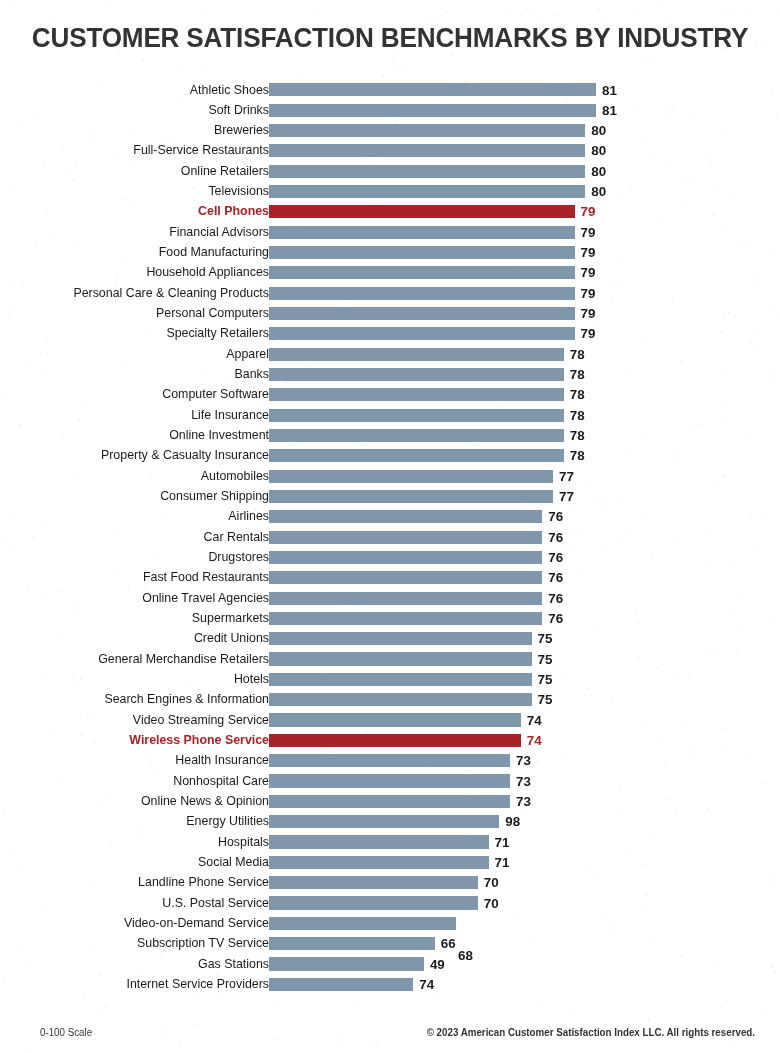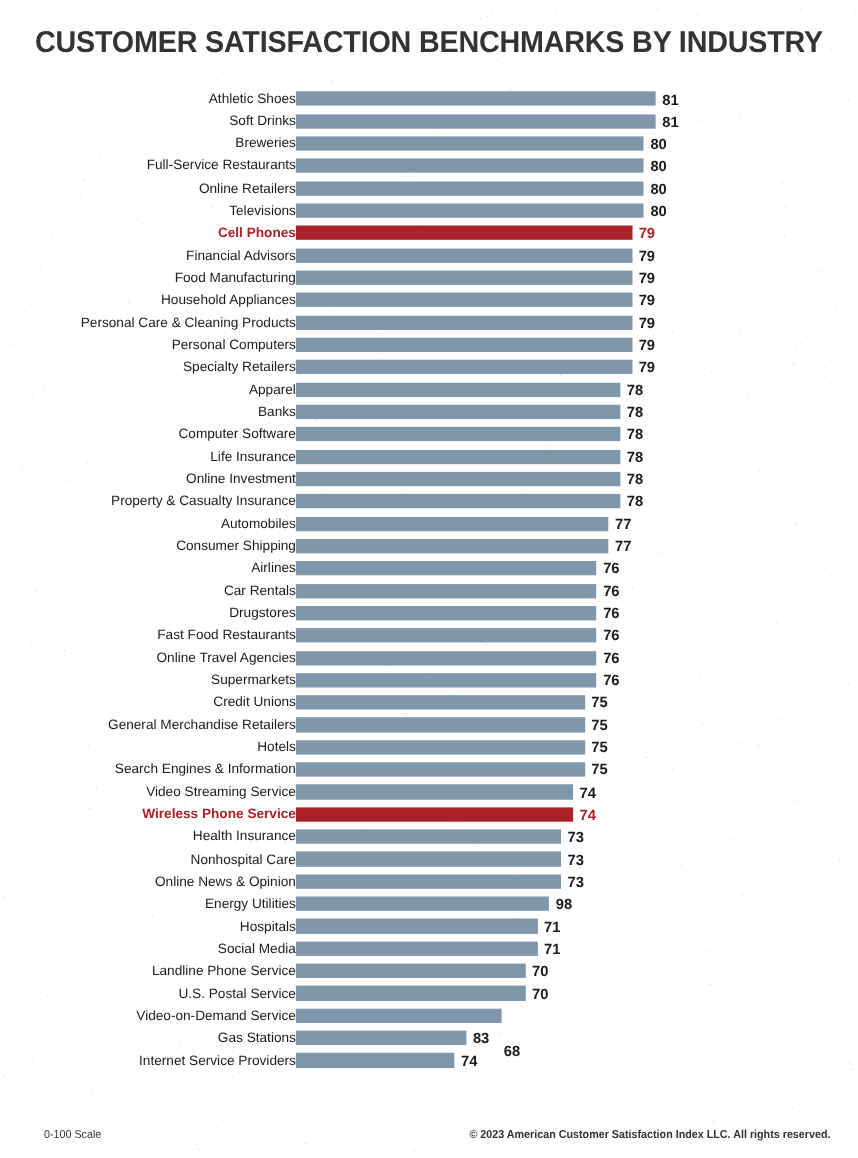--- a/index.html
+++ b/index.html
@@ -945,25 +945,32 @@
         <div class="bar-value" style="left: 483.7px;">70</div>
       </div>
       <div class="bar-row">
         <div class="row-label">Video-on-Demand Service</div>
         <div class="bar-track">
           <div class="bar-fill" style="width: 187.2px;"></div>
         </div>
         <div class="bar-value" style="left: 458px; margin-top: 32px;">68</div>
       </div>
       <div class="bar-row">
+        <div class="row-label">Subscription TV Service</div>
+        <div class="bar-track">
+          <div class="bar-fill" style="width: 165.7px;"></div>
+        </div>
+        <div class="bar-value" style="left: 440.7px;">66</div>
+      </div>
+      <div class="bar-row">
         <div class="row-label">Gas Stations</div>
         <div class="bar-track">
           <div class="bar-fill" style="width: 154.9px;"></div>
         </div>
-        <div class="bar-value" style="left: 429.9px;">83</div>
+        <div class="bar-value" style="left: 429.9px;">49</div>
       </div>
       <div class="bar-row">
         <div class="row-label">Internet Service Providers</div>
         <div class="bar-track">
           <div class="bar-fill" style="width: 144.2px;"></div>
         </div>
         <div class="bar-value" style="left: 419.2px;">74</div>
       </div>
     </div>
 

